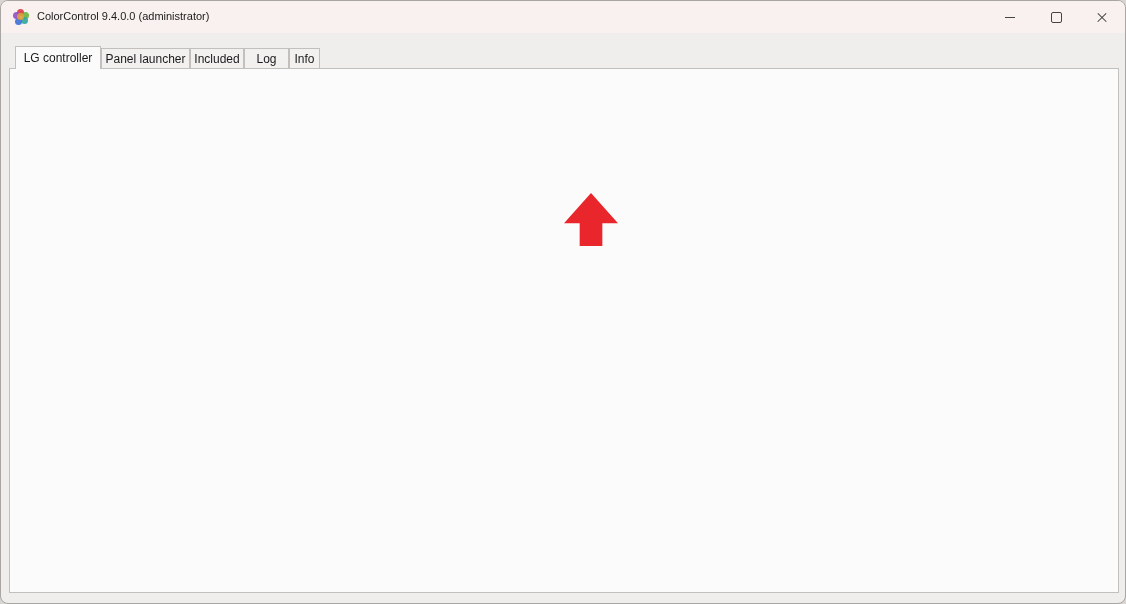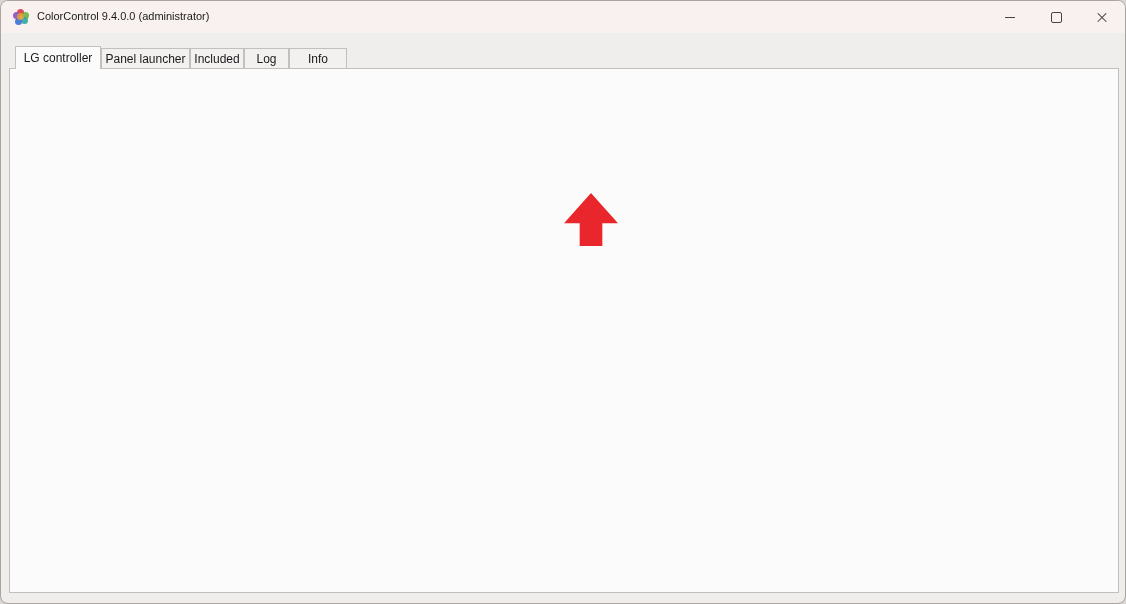--- a/index.html
+++ b/index.html
@@ -78,21 +78,21 @@
     </div>
   <div class="tab" style="left:100px;width:89px;">
       <span>Panel launcher</span>
     </div>
   <div class="tab" style="left:189px;width:54px;">
       <span>Included</span>
     </div>
   <div class="tab" style="left:243px;width:45px;">
       <span>Log</span>
     </div>
-  <div class="tab" style="left:288px;width:58px;">
+  <div class="tab" style="left:288px;width:31px;">
       <span>Info</span>
     </div>
 
   <div class="panel"></div>
 
   <span class="lbl" style="left:32px;top:84px;">Device:</span>
   <div class="field combo" style="left:120px;top:79px;width:367px;height:22px;">
     <span>Custom: LG OLED C2, 192.168.1.27</span>
     <span class="chev"></span>
   </div>

